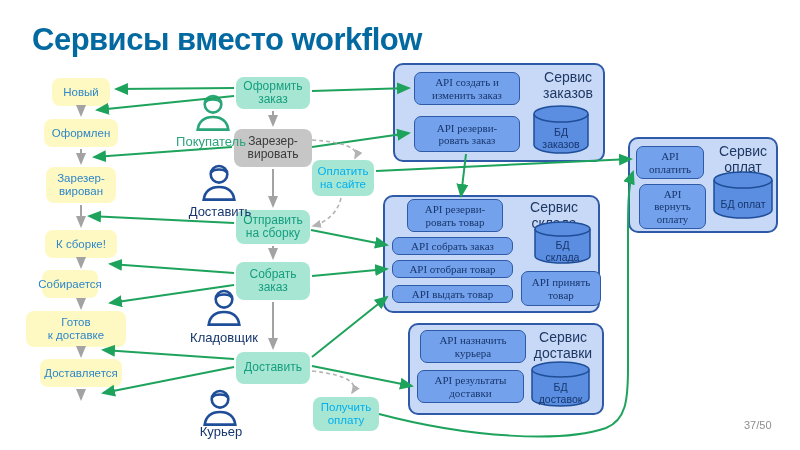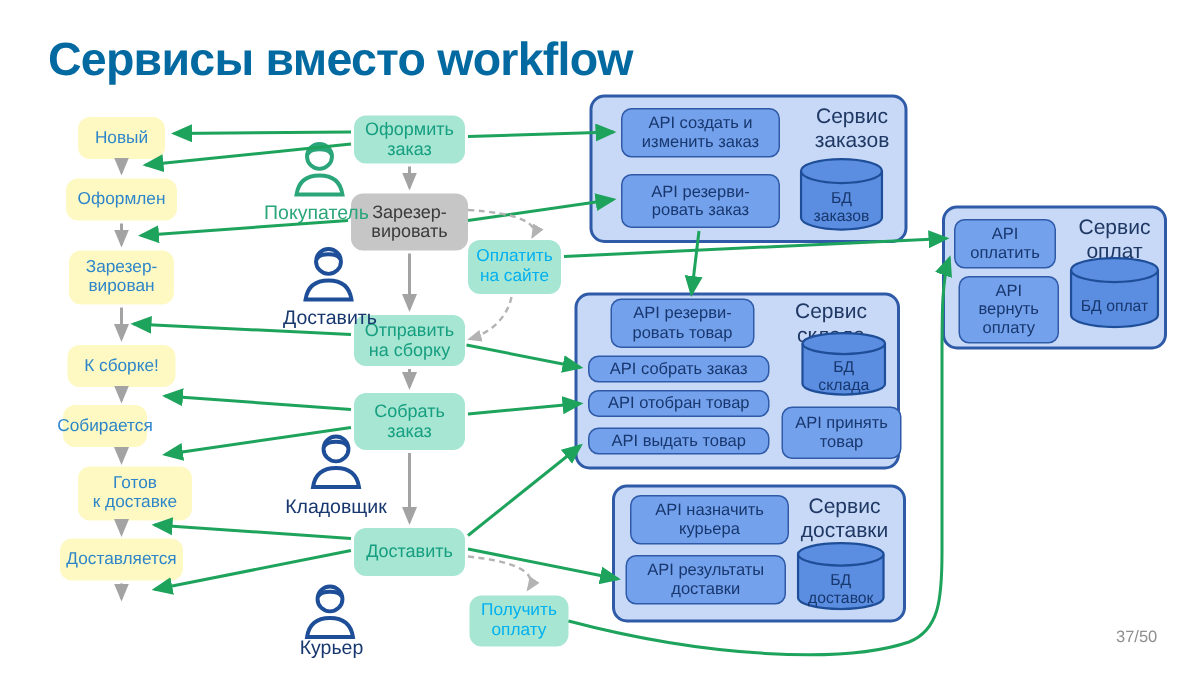--- a/index.html
+++ b/index.html
@@ -5,21 +5,21 @@
   html,body{margin:0;padding:0;background:#fff;}
   .slide{position:relative;width:800px;height:450px;background:#ffffff;font-family:"Liberation Sans",sans-serif;overflow:hidden;}
   .title{position:absolute;left:32px;top:22px;margin:0;font-size:31px;font-weight:700;color:#0369a1;letter-spacing:-0.5px;}
   .box{position:absolute;display:flex;align-items:center;justify-content:center;text-align:center;white-space:pre-line;line-height:1.12;border-radius:8px;}
   .state{background:#fef9c3;color:#2e86c9;font-size:11.5px;}
   .act{background:#a7e6d2;color:#159e80;font-size:12px;}
   .pay{background:#a7e6d2;color:#00b0f0;font-size:11.5px;}
   .grayact{background:#c6c6c6;color:#3a3a3a;font-size:12px;}
   .svc{position:absolute;background:#c7d9f7;border:2px solid #2e5aa8;border-radius:10px;box-sizing:border-box;}
   .svc-title{position:absolute;color:#1f3864;font-size:14px;text-align:center;white-space:pre-line;line-height:1.15;}
-  .api{background:#74a1ec;border:1.5px solid #2e5aa8;color:#17376e;font-size:11px;border-radius:7px;box-sizing:border-box;}
+  .api{background:#74a1ec;border:1.5px solid #2e5aa8;color:#17376e;font-size:11px;border-radius:7px;box-sizing:border-box;font-family:Liberation Serif, serif;}
   .cyl{position:absolute;}
   .cyl svg{position:absolute;left:0;top:0;}
   .cyl .lbl{position:absolute;left:0;top:0;right:0;bottom:0;display:flex;align-items:center;justify-content:center;color:#17376e;font-size:10.5px;text-align:center;white-space:pre-line;line-height:1.1;padding-top:19px;box-sizing:border-box;}
   .person{position:absolute;}
   .plabel{position:absolute;font-size:13px;text-align:center;white-space:nowrap;}
   .blue{color:#17376e;}
   .greenp{color:#2ba57a;}
   .arrows{position:absolute;left:0;top:0;pointer-events:none;}
   .arrows .g{stroke:#1ea35c;stroke-width:2;fill:none;}
   .arrows .s{stroke:#a3a3a3;stroke-width:2;fill:none;}
@@ -32,21 +32,21 @@
 <div class="slide">
 
   <h1 class="title">Сервисы вместо workflow</h1>
 
   <div class="box state" style="left:52px;top:78px;width:58px;height:28px">Новый</div>
   <div class="box state" style="left:44px;top:119px;width:74px;height:28px">Оформлен</div>
   <div class="box state" style="left:46px;top:167px;width:70px;height:36px">Зарезер-
 вирован</div>
   <div class="box state" style="left:45px;top:230px;width:72px;height:28px">К сборке!</div>
   <div class="box state" style="left:42px;top:270px;width:56px;height:28px">Собирается</div>
-  <div class="box state" style="left:52px;top:311px;width:76px;height:36px">Готов
+  <div class="box state" style="left:26px;top:311px;width:100px;height:36px">Готов
 к доставке</div>
   <div class="box state" style="left:40px;top:359px;width:82px;height:28px">Доставляется</div>
 
   <div class="box act" style="left:236px;top:77px;width:74px;height:32px">Оформить
 заказ</div>
   <div class="box grayact" style="left:234px;top:129px;width:78px;height:38px">Зарезер-
 вировать</div>
   <div class="box pay" style="left:312px;top:160px;width:62px;height:36px">Оплатить
 на сайте</div>
   <div class="box act" style="left:236px;top:210px;width:74px;height:34px">Отправить

